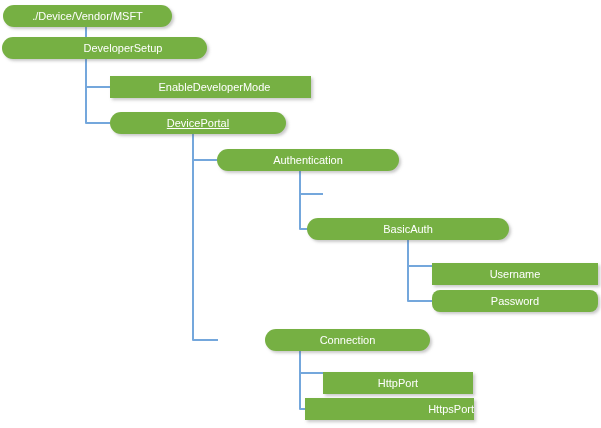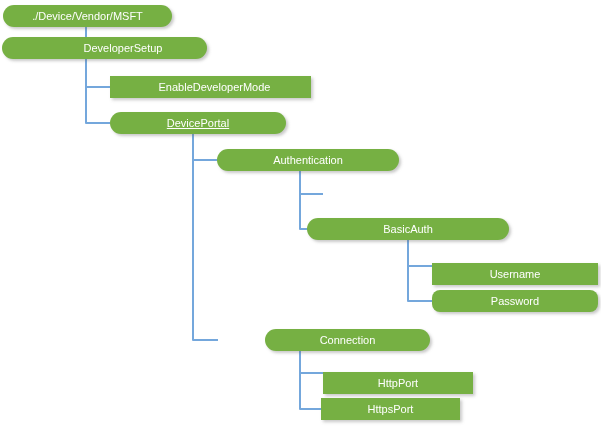--- a/index.html
+++ b/index.html
@@ -68,15 +68,15 @@
   <div class="node pill" style="left:3px;   top:5px;   width:169px;">./Device/Vendor/MSFT</div>
   <div class="node pill" style="left:2px;   top:37px;  width:168px;padding-left:37px;">DeveloperSetup</div>
   <div class="node rect" style="left:110px; top:76px;  width:193px;padding-left:8px;">EnableDeveloperMode</div>
   <div class="node pill" style="left:110px; top:112px; width:176px;text-decoration:underline;">DevicePortal</div>
   <div class="node pill" style="left:217px; top:149px; width:182px;">Authentication</div>
   <div class="node pill" style="left:307px; top:218px; width:202px;">BasicAuth</div>
   <div class="node rect" style="left:432px; top:255px; width:166px;margin-top:8px;">Username</div>
   <div class="node rect" style="left:432px; top:290px; width:166px;border-radius:8px;">Password</div>
   <div class="node pill" style="left:218px; top:329px; width:165px;margin-left:47px;">Connection</div>
   <div class="node rect" style="left:323px; top:362px; width:150px;margin-top:10px;">HttpPort</div>
-  <div class="node rect" style="left:321px; top:398px; width:139px;">HttpsPort</div>
+  <div class="node rect" style="left:305px; top:398px; width:169px;text-align:right;">HttpsPort</div>
 
 </div>
 
 </body></html>

